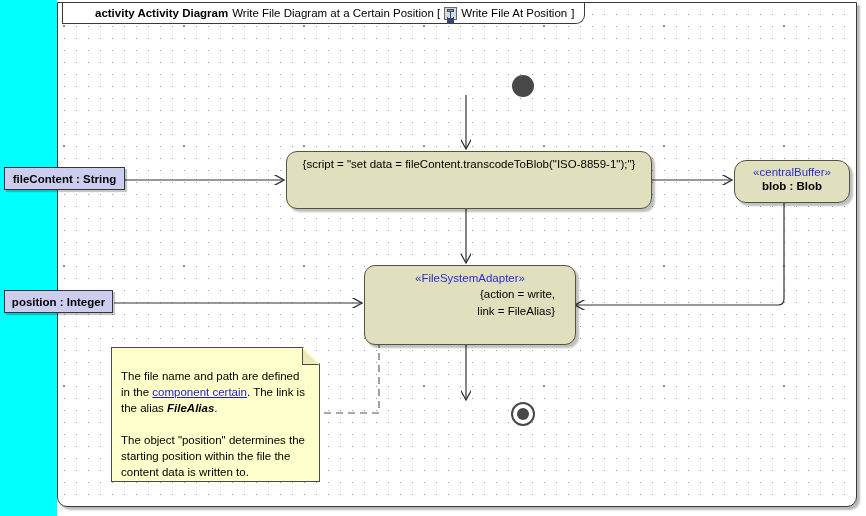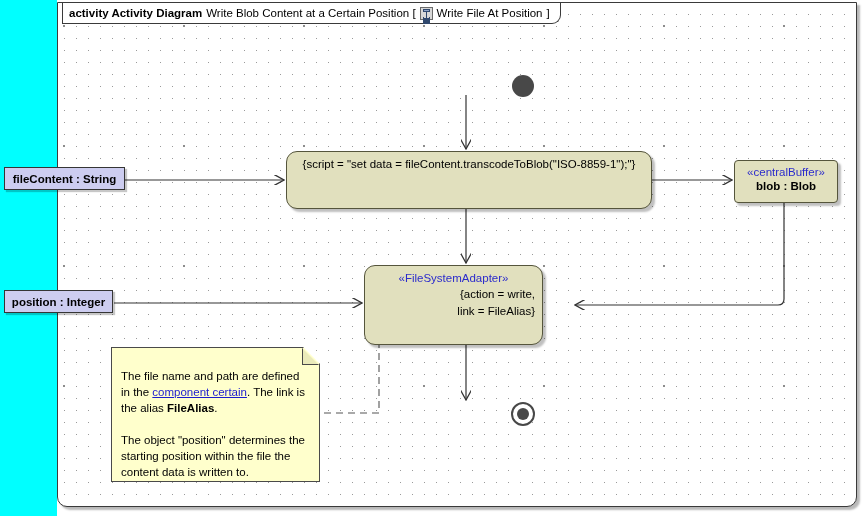--- a/index.html
+++ b/index.html
@@ -81,20 +81,21 @@
     border-top: none;
     border-radius: 0 0 9px 0;
     background: #ffffff;
     white-space: nowrap;
     font-size: 11.5px;
     color: #000000;
     z-index: 6;
   }
   #frame-header .kw {
     font-weight: bold;
+    margin-left: 26px;
   }
   #frame-header .title {
     font-weight: normal;
   }
   .hdr-icon {
     display: inline-block;
     width: 13px; height: 13px;
     position: relative;
     vertical-align: middle;
     background: #d8d8d8;
@@ -162,36 +163,36 @@
     top: 148px;
     width: 366px;
     height: 58px;
   }
   #action-transcode .node-body { text-align: center; }
 
   
   #action-write {
     left: 306px;
     top: 262px;
-    width: 179px;
+    width: 212px;
     height: 80px;
   }
   #action-write .node-body {
     text-align: right;
-    padding-right: 7px;
+    padding-right: 20px;
     margin-top: 2px;
   }
 
   
   #central-buffer {
     left: 676px;
     top: 157px;
-    width: 104px;
+    width: 116px;
     height: 43px;
-    border-radius: 4px;
+    border-radius: 12px;
     text-align: center;
     padding-top: 4px;
   }
 
   
   .param-pin {
     position: absolute;
     box-sizing: border-box;
     background: #cdcdf0;
     border: 1px solid #353535;
@@ -250,21 +251,21 @@
   }
   #note-box p {
     margin: 0;
   }
   #note-box .gap { height: 16px; }
   .note-link {
     color: #1b1bd0;
     text-decoration: underline;
     cursor: pointer;
   }
-  .note-bold { font-weight: bold; }
+  .note-bold { font-weight: bold; font-style: italic; }
 
   
   #initial-node {
     position: absolute;
     left: 454px;
     top: 72px;
     width: 22px;
     height: 22px;
     border-radius: 50%;
     background: #484848;
@@ -305,21 +306,21 @@
 
 <div id="canvas-backdrop"></div>
 <div id="page-white"></div>
 
 <div id="diagram-frame">
 
   <div id="grid"></div>
 
   <div id="frame-header">
     <span class="kw">activity Activity Diagram</span>
-    <span class="title">Write Blob Content at a Certain Position [</span>
+    <span class="title">Write File Diagram at a Certain Position [</span>
     <span class="hdr-icon"></span>
     <span class="title">Write File At Position</span>
     <span class="title">]</span>
   </div>
 
   <svg id="edge-layer" viewBox="0 0 800 505" width="800" height="505">
     <defs>
       <marker id="arrow-open" viewBox="0 0 10 10" refX="9" refY="5" markerWidth="9" markerHeight="9" orient="auto-start-reverse">
         <path d="M 0 0 L 9 5 L 0 10" fill="none" stroke="#333333" stroke-width="1.2"></path>
       </marker>

